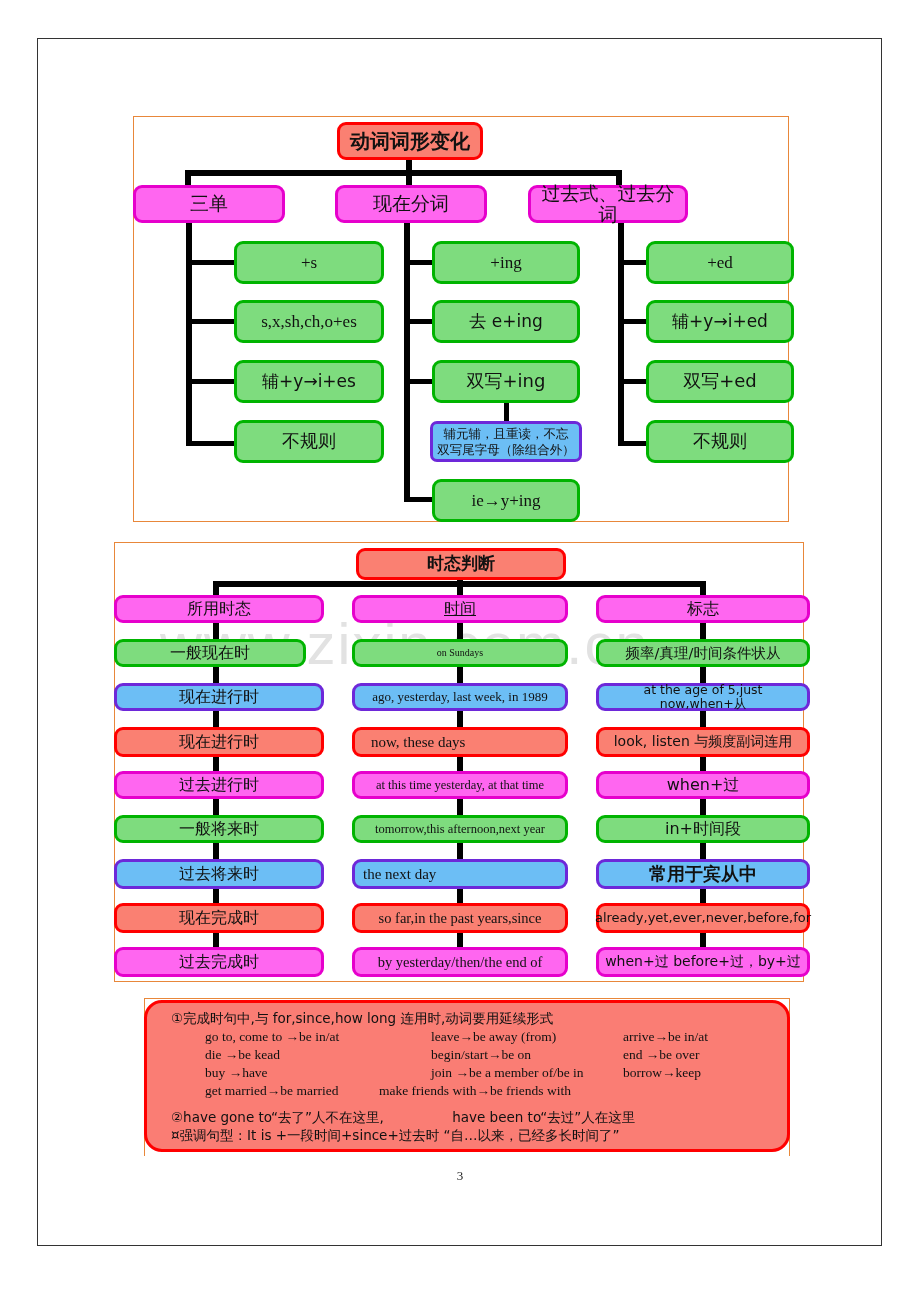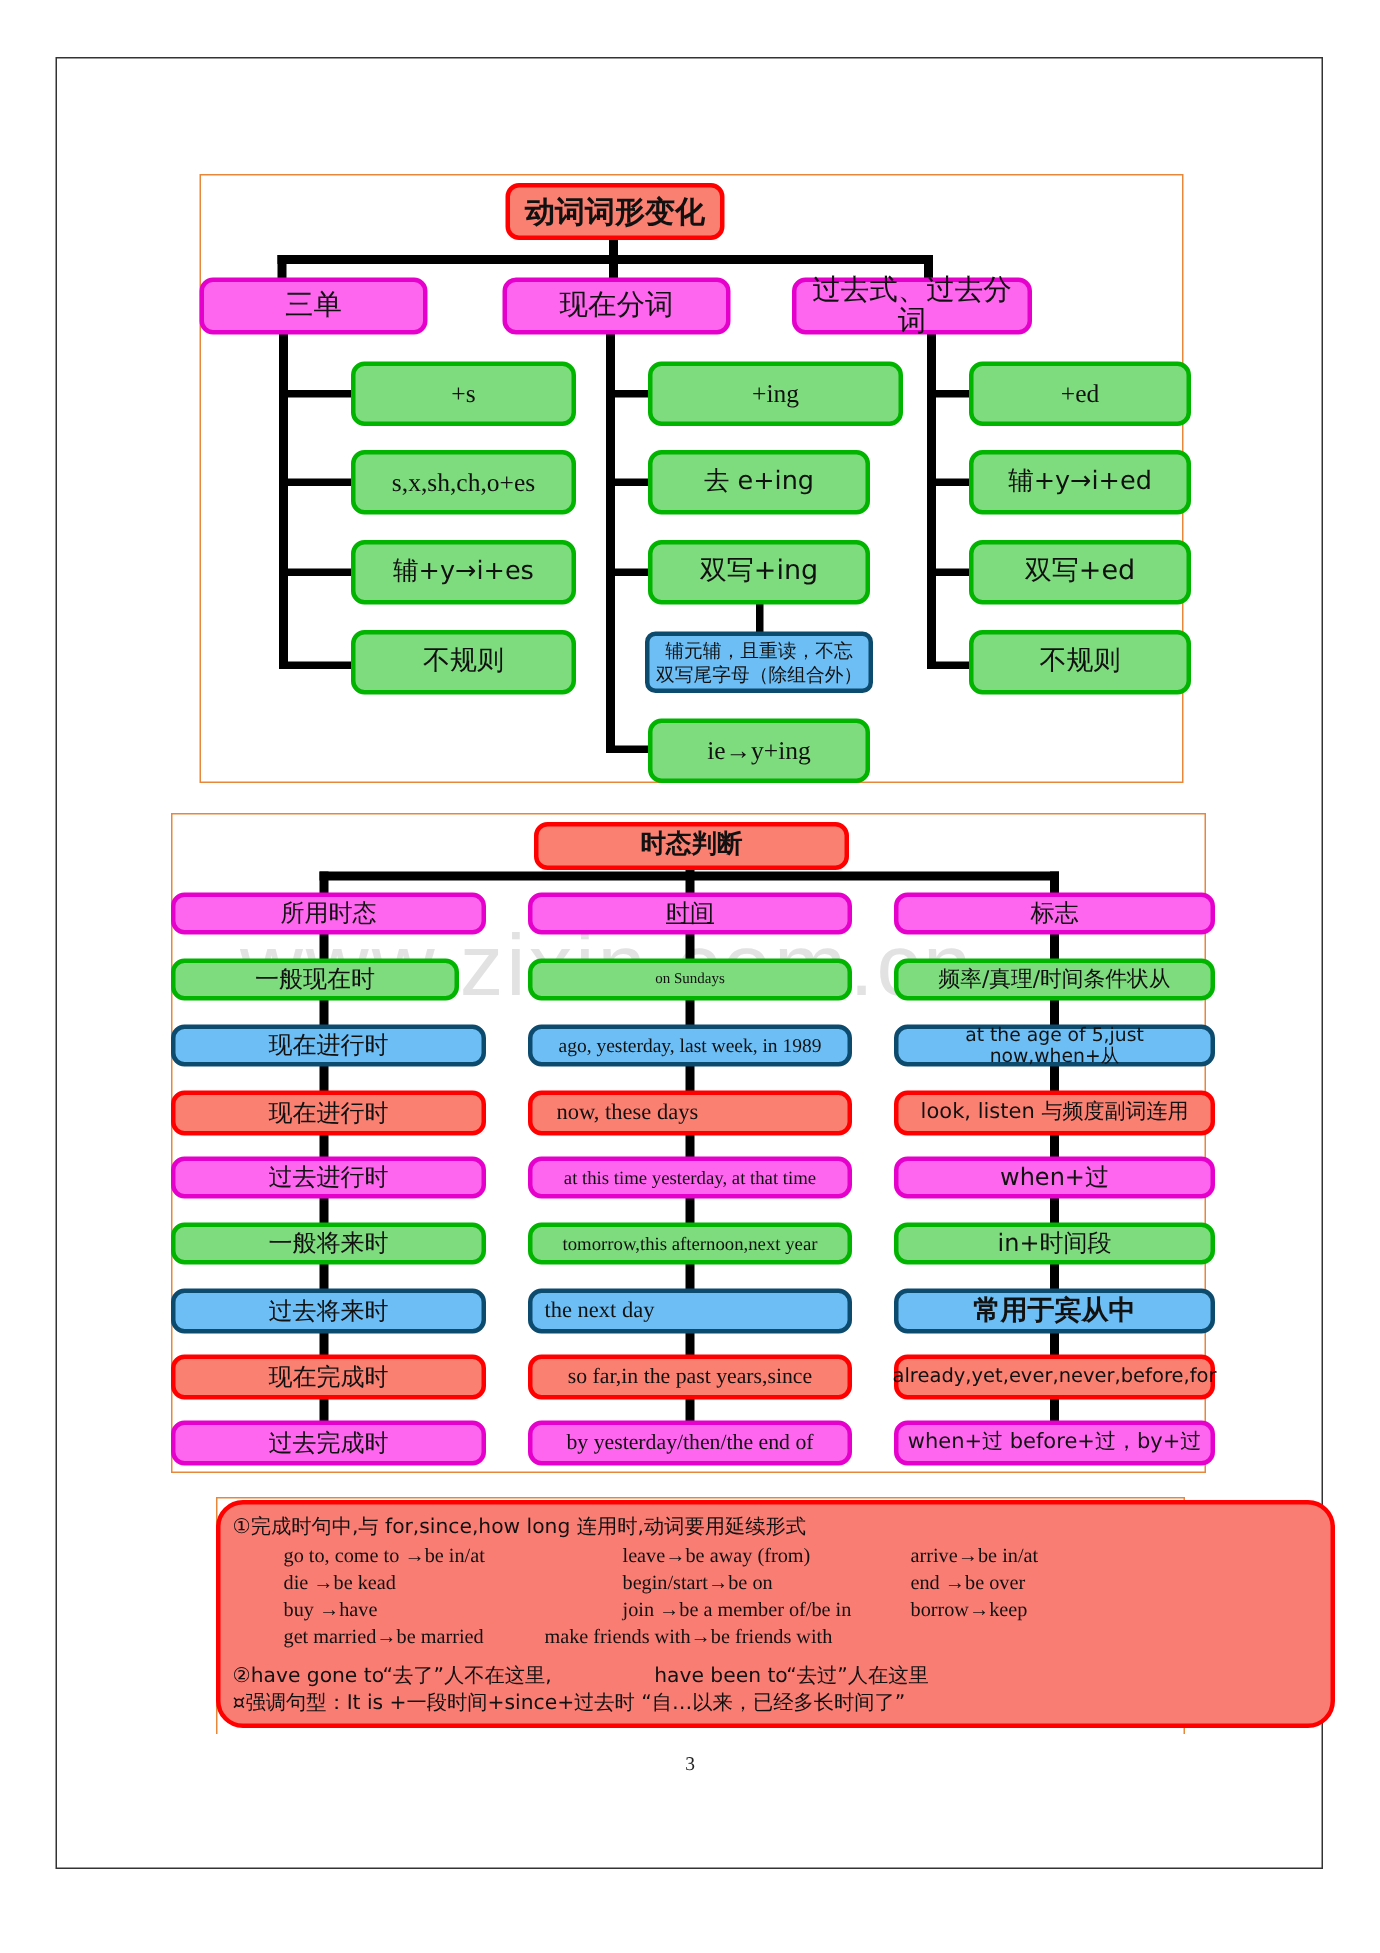--- a/index.html
+++ b/index.html
@@ -25,35 +25,35 @@
   .node{
     position:absolute;box-sizing:border-box;
     display:flex;align-items:center;justify-content:center;
     text-align:center;border-radius:9px;z-index:3;
     line-height:1.12;padding:1px 3px;
   }
   .node.tight{border-radius:7px;}
   .red   {background:#FA8072;border:3px solid #FF0000;}
   .pink  {background:#FF66F0;border:3px solid #E600CC;}
   .green {background:#7EDC7E;border:3px solid #00B400;}
-  .blue  {background:#6CBEF5;border:3px solid #0c4a6e;}
+  .blue  {background:#6CBEF5;border:3px solid #6d28d9;}
 
   
   .ln{position:absolute;background:#000;z-index:2;}
 
   
   .sect{
     position:absolute;box-sizing:border-box;
     border:1.2px solid #E8873A;z-index:1;
   }
   
   #note-box{
-    position:absolute;left:144px;top:1000px;width:746px;height:152px;
+    position:absolute;left:144px;top:1000px;width:646px;height:152px;
     background:#FA7D74;border:3px solid #FF0000;border-radius:18px;
-    box-sizing:border-box;z-index:3;padding:7px 0 0 8px;
+    box-sizing:border-box;z-index:3;padding:7px 0 0 24px;
     font-size:13.5px;line-height:1.33;
   }
   #note-box .ln1{white-space:nowrap;}
   .nrow{display:flex;white-space:nowrap;padding-left:34px;}
   .nrow .c1{width:226px;}
   .nrow .c2{width:192px;}
   .nrow .c3{width:auto;}
   .nrow.single{padding-left:34px;}
   .gap{height:9px;}
   #note-box .ln2,#note-box .ln3{white-space:nowrap;}
@@ -103,21 +103,21 @@
 
 <div class="node pink cjk" style="left:133px;top:185px;width:152px;height:38px;font-size:19px;">三单</div>
 <div class="node pink cjk" style="left:335px;top:185px;width:152px;height:38px;font-size:19px;">现在分词</div>
 <div class="node pink cjk" style="left:528px;top:185px;width:160px;height:38px;font-size:19px;">过去式、过去分词</div>
 
 <div class="node green" style="left:234px;top:241px;width:150px;height:43px;font-size:17px;">+s</div>
 <div class="node green" style="left:234px;top:300px;width:150px;height:43px;font-size:17px;">s,x,sh,ch,o+es</div>
 <div class="node green cjk" style="left:234px;top:360px;width:150px;height:43px;font-size:17px;">辅+y→i+es</div>
 <div class="node green cjk" style="left:234px;top:420px;width:150px;height:43px;font-size:18px;">不规则</div>
 
-<div class="node green" style="left:432px;top:241px;width:170px;height:43px;font-size:17px;">+ing</div>
+<div class="node green" style="left:432px;top:241px;width:148px;height:43px;font-size:17px;">+ing</div>
 <div class="node green cjk" style="left:432px;top:300px;width:148px;height:43px;font-size:17px;">去 e+ing</div>
 <div class="node green cjk" style="left:432px;top:360px;width:148px;height:43px;font-size:18px;">双写+ing</div>
 <div class="node blue cjk tight" style="left:430px;top:421px;width:152px;height:41px;font-size:12.5px;flex-direction:column;line-height:1.25;">
   <span>辅元辅，且重读，不忘</span>
   <span>双写尾字母（除组合外）</span>
 </div>
 <div class="node green" style="left:432px;top:479px;width:148px;height:43px;font-size:17px;">ie→y+ing</div>
 
 <div class="node green" style="left:646px;top:241px;width:148px;height:43px;font-size:17px;">+ed</div>
 <div class="node green cjk" style="left:646px;top:300px;width:148px;height:43px;font-size:17px;">辅+y→i+ed</div>

